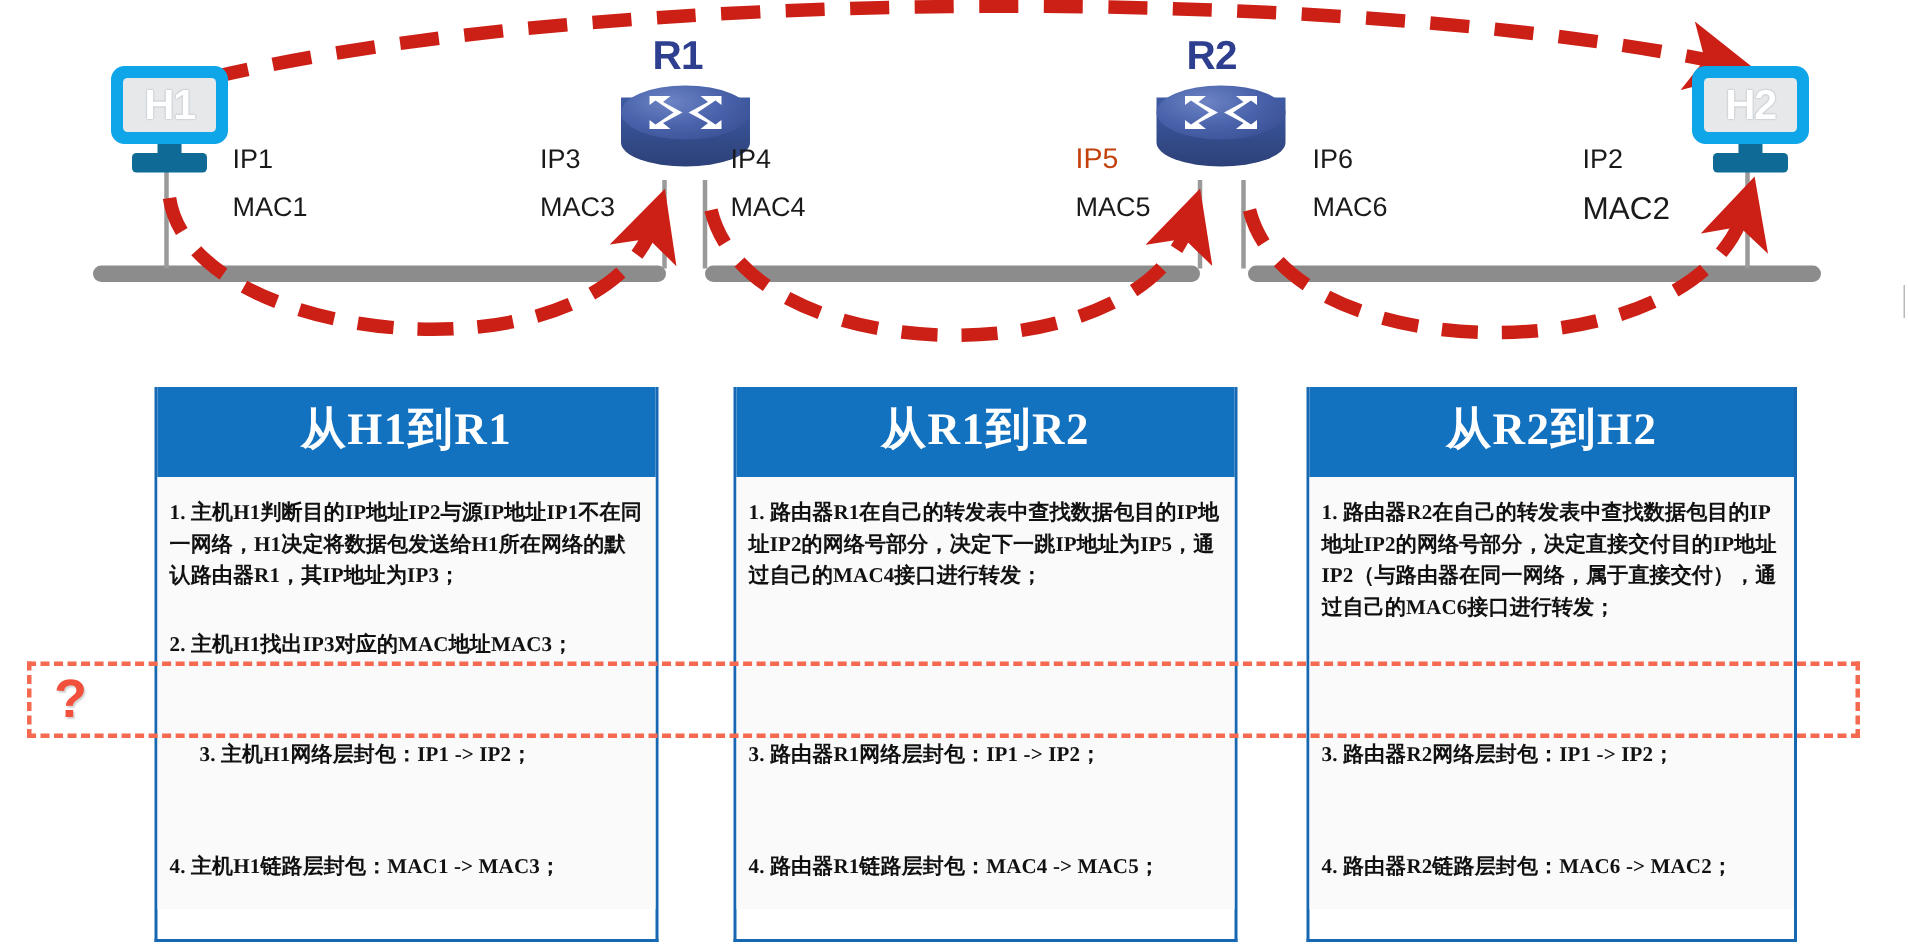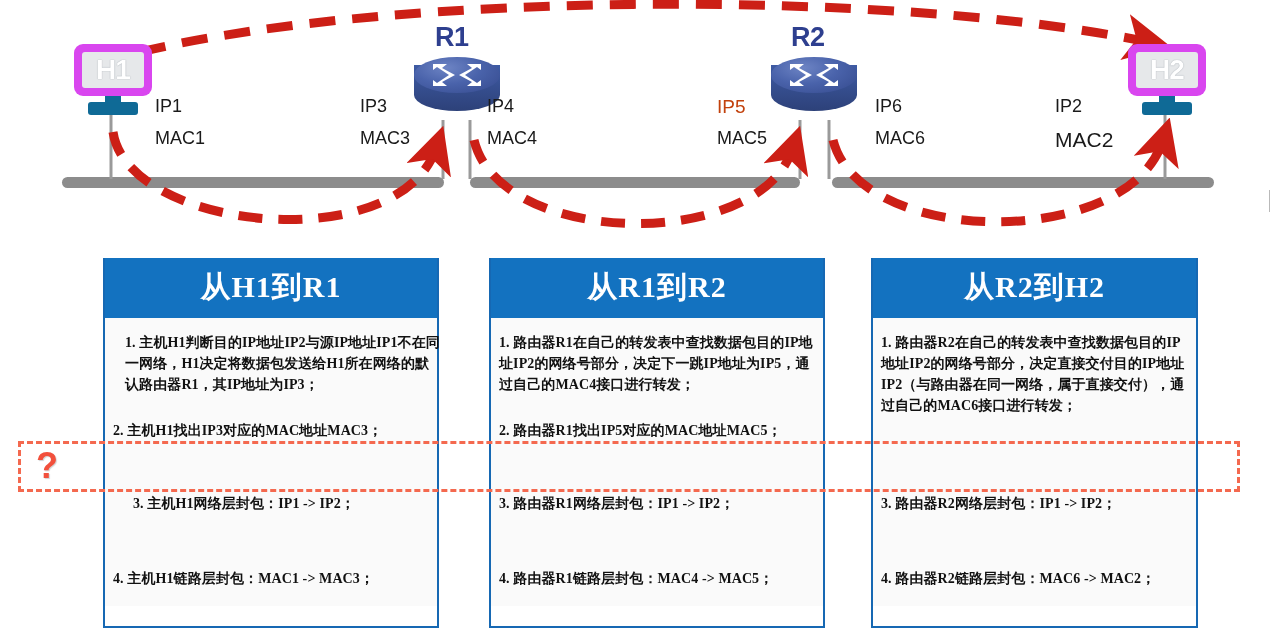--- a/index.html
+++ b/index.html
@@ -23,21 +23,21 @@
     font-weight:bold;
     font-size:27px;
     letter-spacing:-0.5px;
     white-space:nowrap;
   }
 
   
   .host{position:absolute;width:78px;height:78px;}
   .host .screen{
     position:absolute;left:0;top:0;width:78px;height:52px;
-    background:#d946ef;border-radius:9px;
+    background:#0ea5e9;border-radius:9px;
     box-sizing:border-box;
     display:flex;align-items:center;justify-content:center;
   }
   .host .screen-inner{
     width:62px;height:36px;background:#e6e8ea;border-radius:3px;
     display:flex;align-items:center;justify-content:center;
   }
   .host .screen-inner span{
     color:#ffffff;font-weight:bold;font-size:28px;line-height:28px;
     letter-spacing:-1px;
@@ -213,32 +213,31 @@
 
     <div style="position:absolute;left:1055px;top:96px;font-size:18px;color:#1a1a1a;">IP2</div>
     <div style="position:absolute;left:1055px;top:128px;font-size:21px;color:#1a1a1a;">MAC2</div>
   </div>
 
   <div id="columns">
 
     <div class="col" style="left:103px;top:258px;width:336px;height:370px;">
       <div class="col-head">从H1到R1</div>
       <div class="col-body" style="height:288px;">
-        <div class="step" style="position:absolute;left:0;top:14px;width:100%;margin-left:12px;">1. 主机H1判断目的IP地址IP2与源IP地址IP1不在同一网络，H1决定将数据包发送给H1所在网络的默认路由器R1，其IP地址为IP3；</div>
+        <div class="step" style="position:absolute;left:0;top:14px;width:100%;">1. 主机H1判断目的IP地址IP2与源IP地址IP1不在同一网络，H1决定将数据包发送给H1所在网络的默认路由器R1，其IP地址为IP3；</div>
         <div class="step" style="position:absolute;left:0;top:102px;width:100%;">2. 主机H1找出IP3对应的MAC地址MAC3；</div>
         <div class="step" style="position:absolute;left:0;top:175px;width:100%;margin-left:20px;">3. 主机H1网络层封包：IP1 -&gt; IP2；</div>
         <div class="step" style="position:absolute;left:0;top:250px;width:100%;">4. 主机H1链路层封包：MAC1 -&gt; MAC3；</div>
       </div>
     </div>
 
     <div class="col" style="left:489px;top:258px;width:336px;height:370px;">
       <div class="col-head">从R1到R2</div>
       <div class="col-body" style="height:288px;">
         <div class="step" style="position:absolute;left:0;top:14px;width:100%;">1. 路由器R1在自己的转发表中查找数据包目的IP地址IP2的网络号部分，决定下一跳IP地址为IP5，通过自己的MAC4接口进行转发；</div>
-        <div class="step" style="position:absolute;left:0;top:102px;width:100%;">2. 路由器R1找出IP5对应的MAC地址MAC5；</div>
         <div class="step" style="position:absolute;left:0;top:175px;width:100%;">3. 路由器R1网络层封包：IP1 -&gt; IP2；</div>
         <div class="step" style="position:absolute;left:0;top:250px;width:100%;">4. 路由器R1链路层封包：MAC4 -&gt; MAC5；</div>
       </div>
     </div>
 
     <div class="col" style="left:871px;top:258px;width:327px;height:370px;">
       <div class="col-head">从R2到H2</div>
       <div class="col-body" style="height:288px;">
         <div class="step" style="position:absolute;left:0;top:14px;width:100%;">1. 路由器R2在自己的转发表中查找数据包目的IP地址IP2的网络号部分，决定直接交付目的IP地址IP2（与路由器在同一网络，属于直接交付），通过自己的MAC6接口进行转发；</div>
         <div class="step" style="position:absolute;left:0;top:175px;width:100%;">3. 路由器R2网络层封包：IP1 -&gt; IP2；</div>

